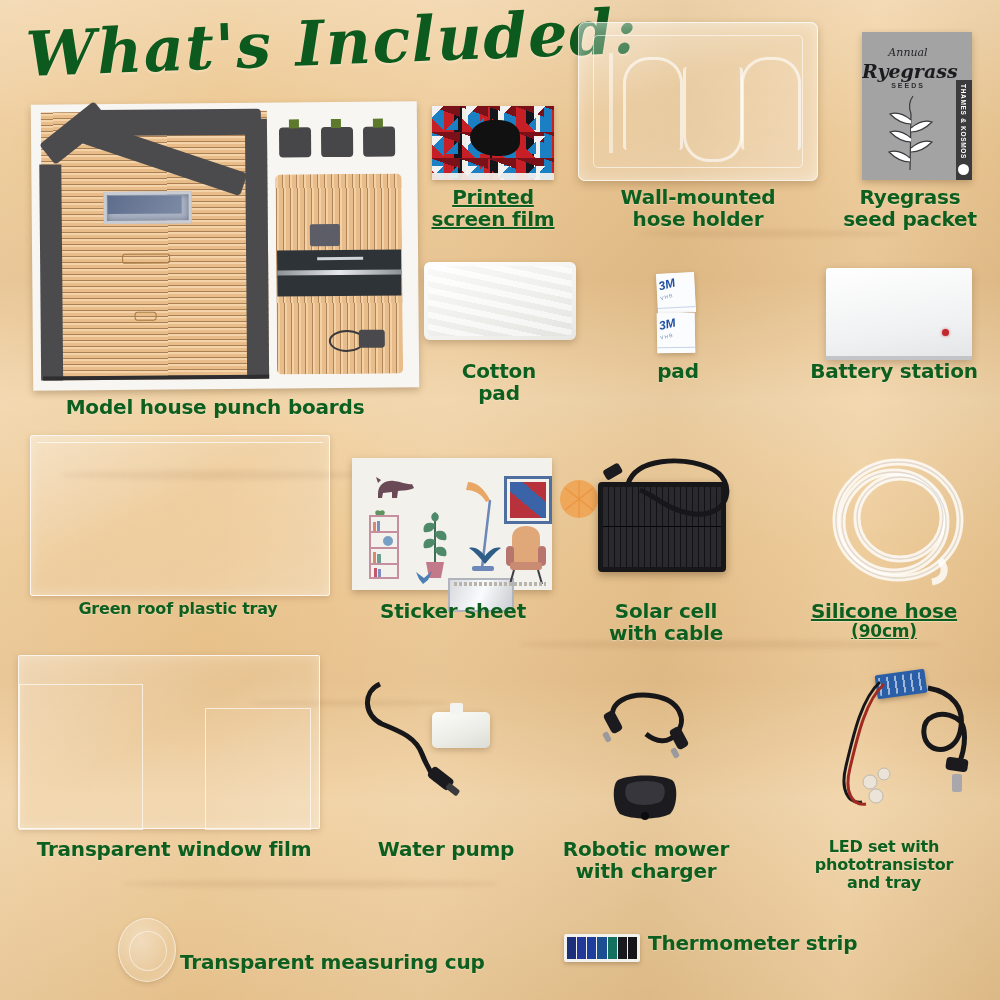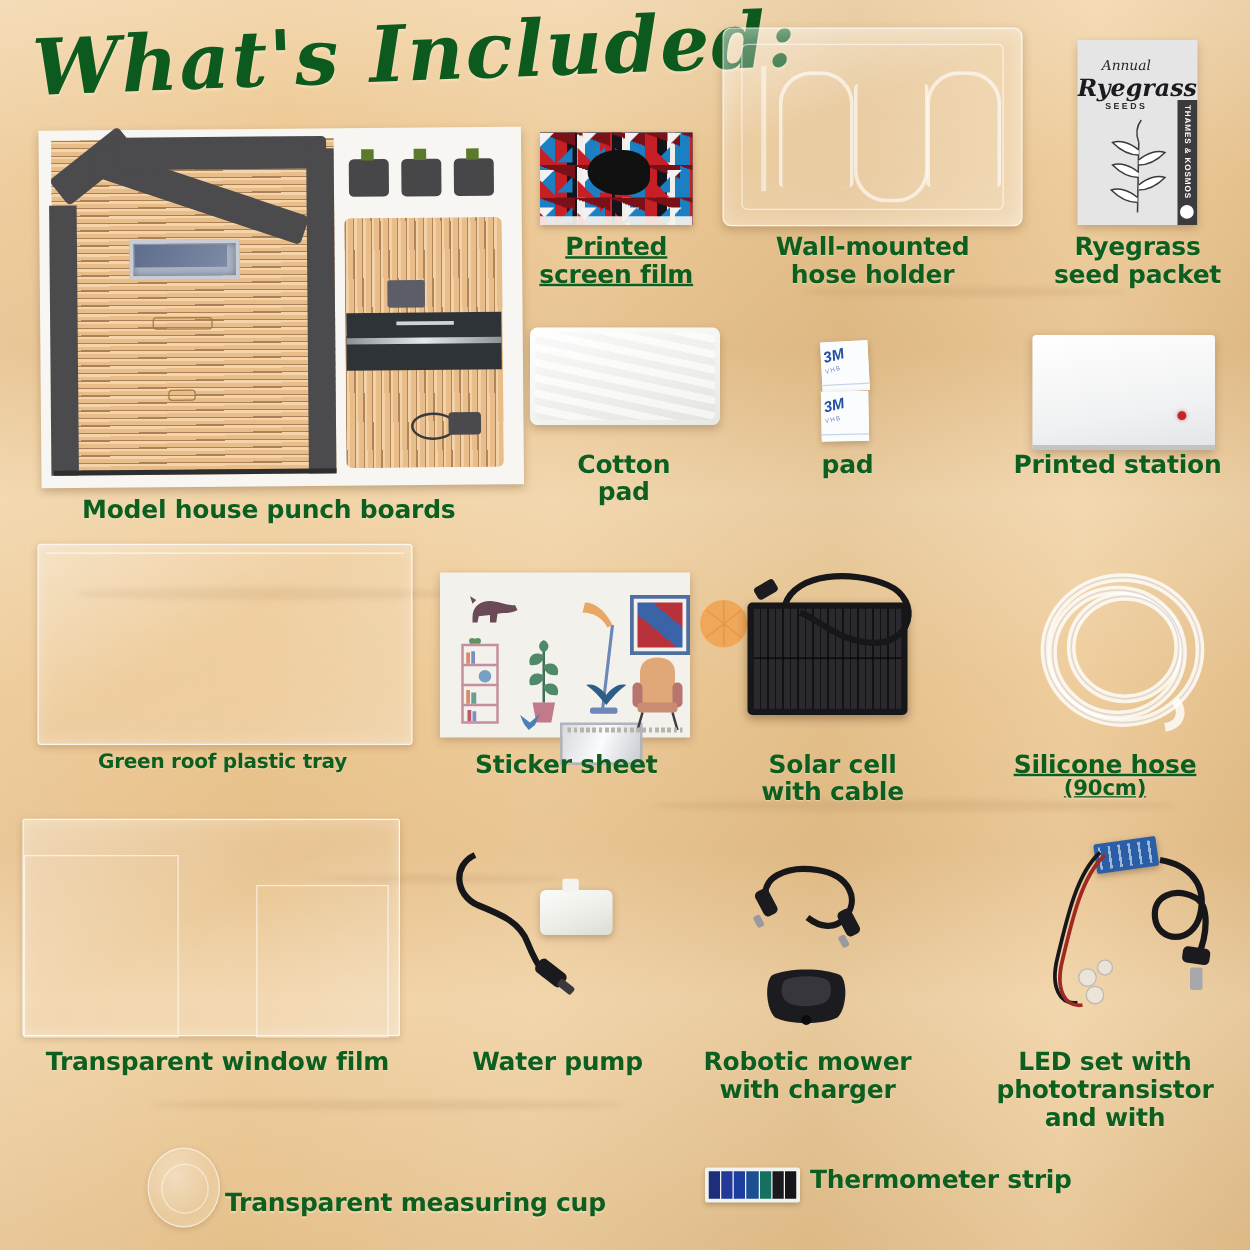--- a/index.html
+++ b/index.html
@@ -83,21 +83,21 @@
 
   
   #hoseholder{
     left:578px;top:22px;width:238px;height:157px;border-radius:7px;
     background:linear-gradient(160deg,rgba(255,255,255,.40),rgba(255,255,255,.12) 40%,rgba(255,255,255,.34));
     border:1px solid rgba(255,255,255,.75);
     box-shadow:0 3px 8px rgba(100,65,30,.28), inset 0 0 14px rgba(255,255,255,.35);
   }
 
   
-  #seedpacket{left:862px;top:32px;width:96px;height:148px;background:#e5e5e5;
+  #seedpacket{left:862px;top:32px;width:110px;height:148px;background:#a3a3a3;
     box-shadow:0 3px 7px rgba(90,60,30,.3);overflow:hidden;}
   .sp-strip{position:absolute;right:0;top:48px;width:16px;height:100px;background:#3b3b3d;}
   .sp-strip span{
     display:block;color:#fff;font-size:6.5px;font-weight:700;letter-spacing:.7px;
     white-space:nowrap;transform:rotate(90deg);transform-origin:left top;
     position:absolute;left:11px;top:4px;font-family:"Liberation Sans",sans-serif;}
 
   
   #cotton{left:424px;top:262px;width:152px;height:78px;border-radius:6px;
     background:linear-gradient(160deg,#ffffff,#f2f2ef 60%,#e7e7e3);
@@ -257,21 +257,21 @@
 </div>
 <div class="lbl" style="left:580px;top:360px;width:196px;font-size:20px;">
   <div>pad</div>
 </div>
 
 <div class="abs" id="battery">
   <div class="abs" style="right:23px;bottom:24px;width:7px;height:7px;border-radius:50%;background:#c0272d;box-shadow:0 0 3px rgba(200,40,45,.7);"></div>
   <div class="abs" style="left:0;bottom:0;width:100%;height:4px;background:rgba(190,192,195,.9);"></div>
 </div>
 <div class="lbl" style="left:788px;top:360px;width:212px;font-size:20px;">
-  <div>Printed station</div>
+  <div>Battery station</div>
 </div>
 
 <div class="abs glass" style="left:30px;top:435px;width:298px;height:159px;border-radius:3px;">
   <div class="abs" style="left:6px;top:6px;right:6px;height:8px;border-top:1px solid rgba(255,255,255,.7);"></div>
 </div>
 <div class="lbl" style="left:10px;top:600px;width:336px;font-size:16px;">
   <div>Green roof plastic tray</div>
 </div>
 
 <div class="abs" id="stickers">
@@ -425,24 +425,24 @@
 <svg class="abs" style="left:806px;top:662px;" width="190" height="158" viewBox="0 0 190 158">
   <path d="M122 26 C146 30 160 46 154 70 C148 94 120 92 118 72 C116 54 134 48 150 56 C162 62 160 86 152 104" fill="none" stroke="#17171a" stroke-width="5"></path>
   <rect x="140" y="96" width="22" height="13" rx="4" transform="rotate(8 151 102)" fill="#1b1b1f"></rect>
   <rect x="146" y="112" width="10" height="18" rx="2" fill="#a8a8ac"></rect>
   <path d="M74 20 C56 36 48 70 40 104 C34 128 42 142 56 140" fill="none" stroke="#17171a" stroke-width="3"></path>
   <path d="M78 22 C60 38 52 72 44 106 C38 130 46 144 60 142" fill="none" stroke="#a02a22" stroke-width="3"></path>
   <circle cx="64" cy="120" r="7" fill="rgba(235,230,225,.85)" stroke="#bdb8b0"></circle>
   <circle cx="78" cy="112" r="6" fill="rgba(235,230,225,.85)" stroke="#bdb8b0"></circle>
   <circle cx="70" cy="134" r="7" fill="rgba(235,230,225,.85)" stroke="#bdb8b0"></circle>
 </svg>
-<div class="lbl" style="left:768px;top:838px;width:232px;font-size:20px;">
+<div class="lbl" style="left:768px;top:838px;width:232px;font-size:16px;">
   <div>LED set with</div>
   <div>phototransistor</div>
-  <div>and with</div>
+  <div>and tray</div>
 </div>
 
 <div class="abs" style="left:118px;top:918px;width:56px;height:62px;border-radius:50%;
      background:radial-gradient(ellipse at 40% 35%,rgba(255,255,255,.38),rgba(255,255,255,.10) 60%,rgba(255,255,255,.26));
      border:1px solid rgba(255,255,255,.55);box-shadow:0 2px 5px rgba(110,70,35,.2);">
   <div class="abs" style="left:10px;top:12px;width:36px;height:38px;border-radius:50%;border:1px solid rgba(255,255,255,.5);"></div>
 </div>
 <div class="lbl" style="left:180px;top:932px;width:348px;font-size:20px;text-align:left;margin-top:19px;">
   <div>Transparent measuring cup</div>
 </div>

